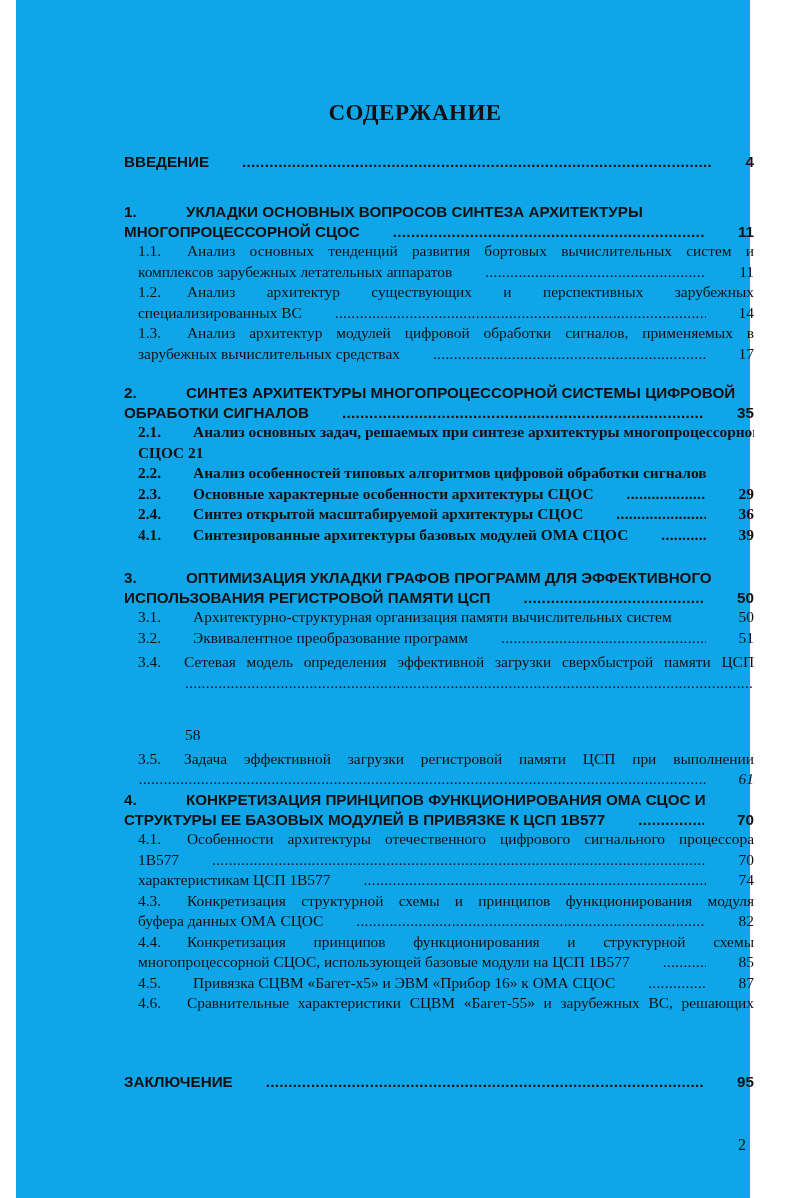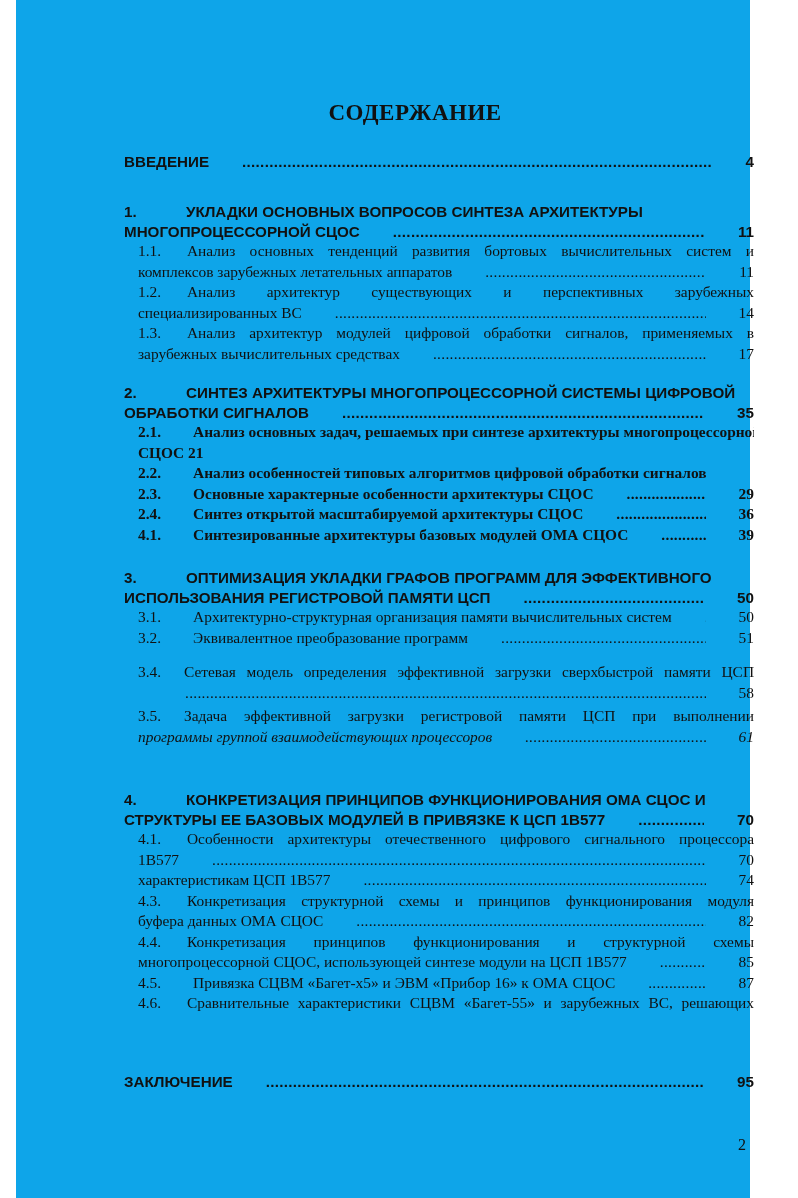--- a/index.html
+++ b/index.html
@@ -144,30 +144,29 @@
         <span class="fill"></span>
         <span class="page-num">50</span>
       </div>
     <div class="row sub">
         <span class="numw">3.2.</span>
         <span>Эквивалентное преобразование программ</span>
         <span class="fill"></span>
         <span class="page-num">51</span>
       </div>
     <div>
-      <div class="row justify sub" style="margin-top:14px;"><span class="numw">3.4.</span><span>Сетевая модель определения эффективной загрузки сверхбыстрой памяти ЦСП</span></div>
-      <div class="row" style="padding-left:60px;">
+      <div class="row justify sub" style="margin-top:4px;"><span class="numw">3.4.</span><span>Сетевая модель определения эффективной загрузки сверхбыстрой памяти ЦСП</span></div>
+      <div class="row" style="padding-left:60px;flex-direction:column;">
           <span class="fill"></span>
           <span class="page-num">58</span>
         </div>
     </div>
     <div>
       <div class="row justify sub" style="margin-top:3px;"><span class="numw">3.5.</span><span>Задача эффективной загрузки регистровой памяти ЦСП при выполнении</span></div>
       <div class="row sub italic">
-          <span>программы группой взаимодействующих процессоров</span>
           <span class="fill"></span>
           <span class="page-num">61</span>
         </div>
     </div>
   </div>
 
   <div class="toc sans" style="top:790px;">
     <div class="row">
       <span style="display:inline-block;width:30px;">4.</span>
       <span>КОНКРЕТИЗАЦИЯ ПРИНЦИПОВ ФУНКЦИОНИРОВАНИЯ ОМА СЦОС И</span>
@@ -198,21 +197,21 @@
       <div class="row justify sub"><span class="num">4.3.</span><span>Конкретизация структурной схемы и принципов функционирования модуля</span></div>
       <div class="row sub">
           <span>буфера данных ОМА СЦОС</span>
           <span class="fill"></span>
           <span class="page-num">82</span>
         </div>
     </div>
     <div>
       <div class="row justify sub"><span class="num">4.4.</span><span>Конкретизация принципов функционирования и структурной схемы</span></div>
       <div class="row sub">
-          <span>многопроцессорной СЦОС, использующей синтезе модули на ЦСП 1В577</span>
+          <span>многопроцессорной СЦОС, использующей базовые модули на ЦСП 1В577</span>
           <span class="fill"></span>
           <span class="page-num">85</span>
         </div>
     </div>
     <div class="row sub">
         <span class="num">4.5.</span>
         <span>Привязка СЦВМ «Багет-х5» и ЭВМ «Прибор 16» к ОМА СЦОС</span>
         <span class="fill"></span>
         <span class="page-num">87</span>
       </div>

